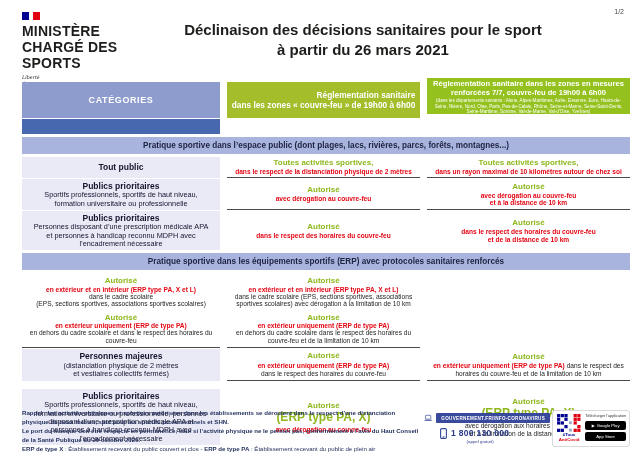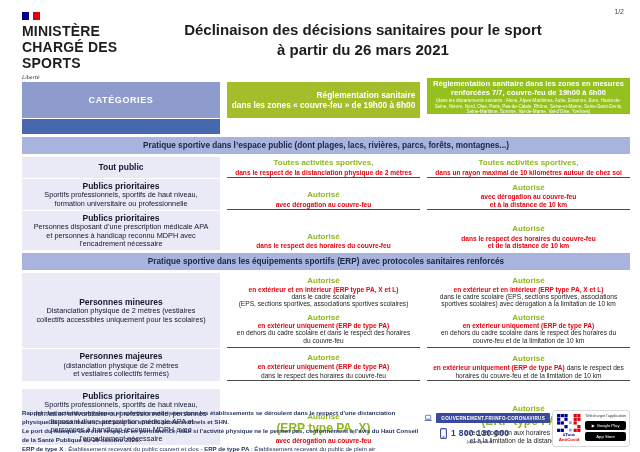--- a/index.html
+++ b/index.html
@@ -30,21 +30,21 @@
 
   .attn{grid-template-columns:198px 403px;margin-top:1px;}
   .attn-left{background:var(--attestation-left-bg,#4767ae);height:15px;}
   .attn-right{background:var(--attestation-bg,#eaeccf);height:15px;display:flex;align-items:center;justify-content:center;font-weight:bold;font-size:8px;letter-spacing:.3px;color:var(--navy-text,#1f2d5a);}
 
   .band{height:17px;margin:3px 0;background:var(--section-bg,#a9b4de);display:flex;align-items:center;justify-content:center;font-weight:bold;font-size:8.2px;color:#1c2340;}
 
   .cat{background:var(--category-bg,#e9eaf6);display:flex;flex-direction:column;align-items:center;justify-content:center;text-align:center;padding:2px 10px;color:#15152e;}
   .cat-title{font-weight:bold;font-size:8.5px;line-height:1.2;}
   .cat-desc{font-size:7.3px;line-height:1.15;}
-  .val{display:flex;flex-direction:column;align-items:center;justify-content:flex-end;text-align:center;padding:1px 6px;row-gap:1px;}
+  .val{display:flex;flex-direction:column;align-items:center;justify-content:center;text-align:center;padding:1px 6px;row-gap:1px;}
   .val .blk{margin:2px 0;}
   .u{border-bottom:1.5px solid #4a4a4a;}
   .vg{color:var(--green-text,#8fb71e);font-weight:bold;font-size:8px;line-height:1.15;}
   .vg2{color:var(--green-text,#8fb71e);font-weight:bold;font-size:12px;line-height:1.15;}
   .vr{color:var(--red-text,#e30613);font-weight:bold;font-size:6.6px;line-height:1.12;}
   .vb{color:#1d1d1b;font-size:6.6px;line-height:1.12;}
   .vmix{font-size:6.6px;line-height:1.12;}
   .vmix .vr-in{color:var(--red-text,#e30613);font-weight:bold;}
   .vmix .vb-in{color:#1d1d1b;}
 
@@ -161,24 +161,20 @@
     <div class="cell val">
       <div class="vg">Autorisé</div>
       <div class="vr pre">dans le respect des horaires du couvre-feu
 et de la distance de 10 km</div>
     </div>
   </div>
 
   <div class="band">Pratique sportive dans les équipements sportifs (ERP) avec protocoles sanitaires renforcés</div>
 
   <div class="trow r-mineures">
-    <div class="cell cat">
-      <div class="cat-title">Personnes mineures</div>
-      <div class="cat-desc">Distanciation physique de 2 mètres (vestiaires collectifs accessibles uniquement pour les scolaires)</div>
-    </div>
     <div class="cell val u">
       <div class="blk">
         <div class="vg">Autorisé</div>
         <div class="vr">en extérieur et en intérieur (ERP type PA, X et L)</div>
         <div class="vb pre">dans le cadre scolaire
 (EPS, sections sportives, associations sportives scolaires)</div>
       </div>
       <div class="blk">
         <div class="vg">Autorisé</div>
         <div class="vr">en extérieur uniquement (ERP de type PA)</div>

